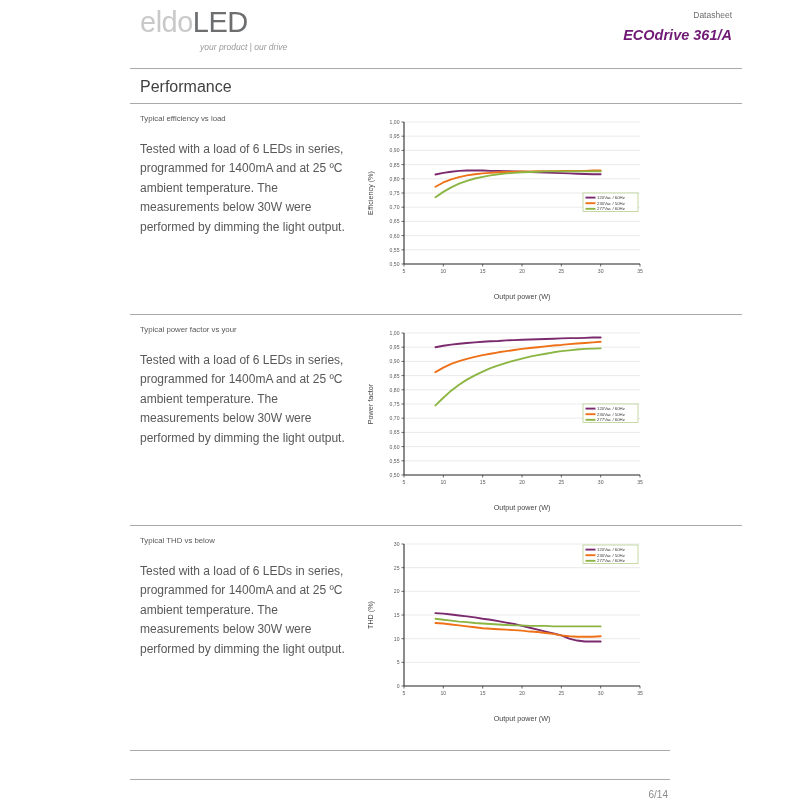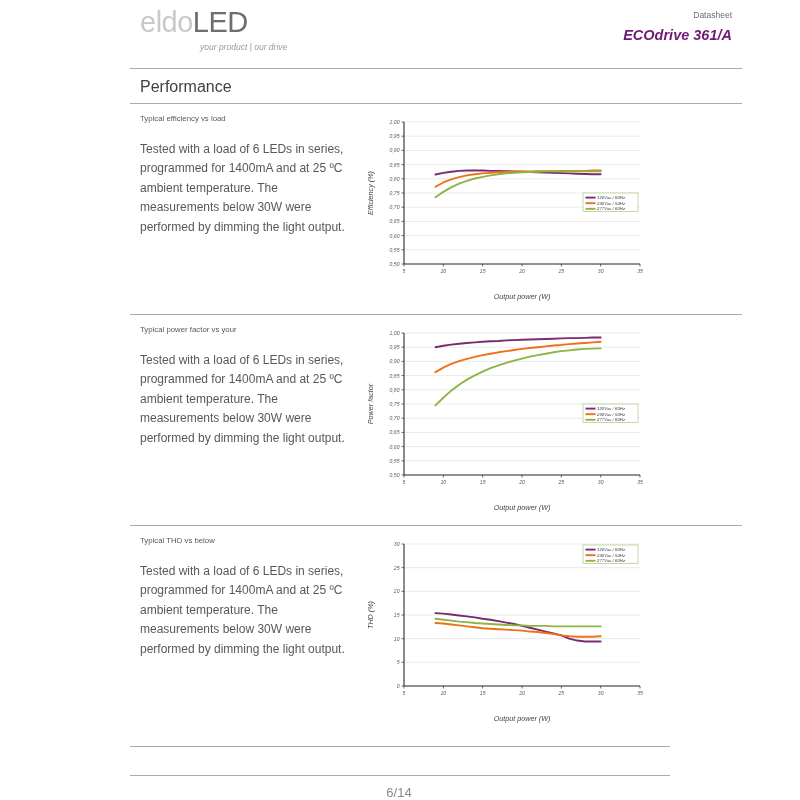--- a/index.html
+++ b/index.html
@@ -119,43 +119,42 @@
     max-width: 205px;
   }
   .perf-chart {
     flex: 1 1 auto;
     position: relative;
   }
 
   
   .chart {
     position: relative;
-    font-style: italic;
   }
   .chart svg { display: block; }
 
   .sep {
     border: none;
     border-top: 1px solid #a9a9ab;
     margin: 0;
   }
 
   
   .footer {
     position: absolute;
     left: 130px;
     right: 130px;
     bottom: 0;
   }
   .footer-rule-top { border: none; border-top: 1px solid #a9a9ab; margin: 0; }
   .footer-gap { height: 28px; }
   .footer-rule-bot { border: none; border-top: 1px solid #a9a9ab; margin: 0; }
   .footer-page {
-    text-align: center;
-    font-size: 13px;
+    text-align: right;
+    font-size: 10px;
     color: #8a8a8c;
     padding-top: 9px;
     padding-right: 2px;
   }
 
   
   .ax-tick { font-size: 5.1px; fill: #5c5c5e; font-family: "Liberation Sans", sans-serif; }
   .ax-title { font-size: 7.2px; fill: #444446; font-family: "Liberation Sans", sans-serif; }
   .lg-text { font-size: 4.3px; fill: #3d3d3f; font-family: "Liberation Sans", sans-serif; }
   .grid-line { stroke: #d4d4d4; stroke-width: 0.5; }

